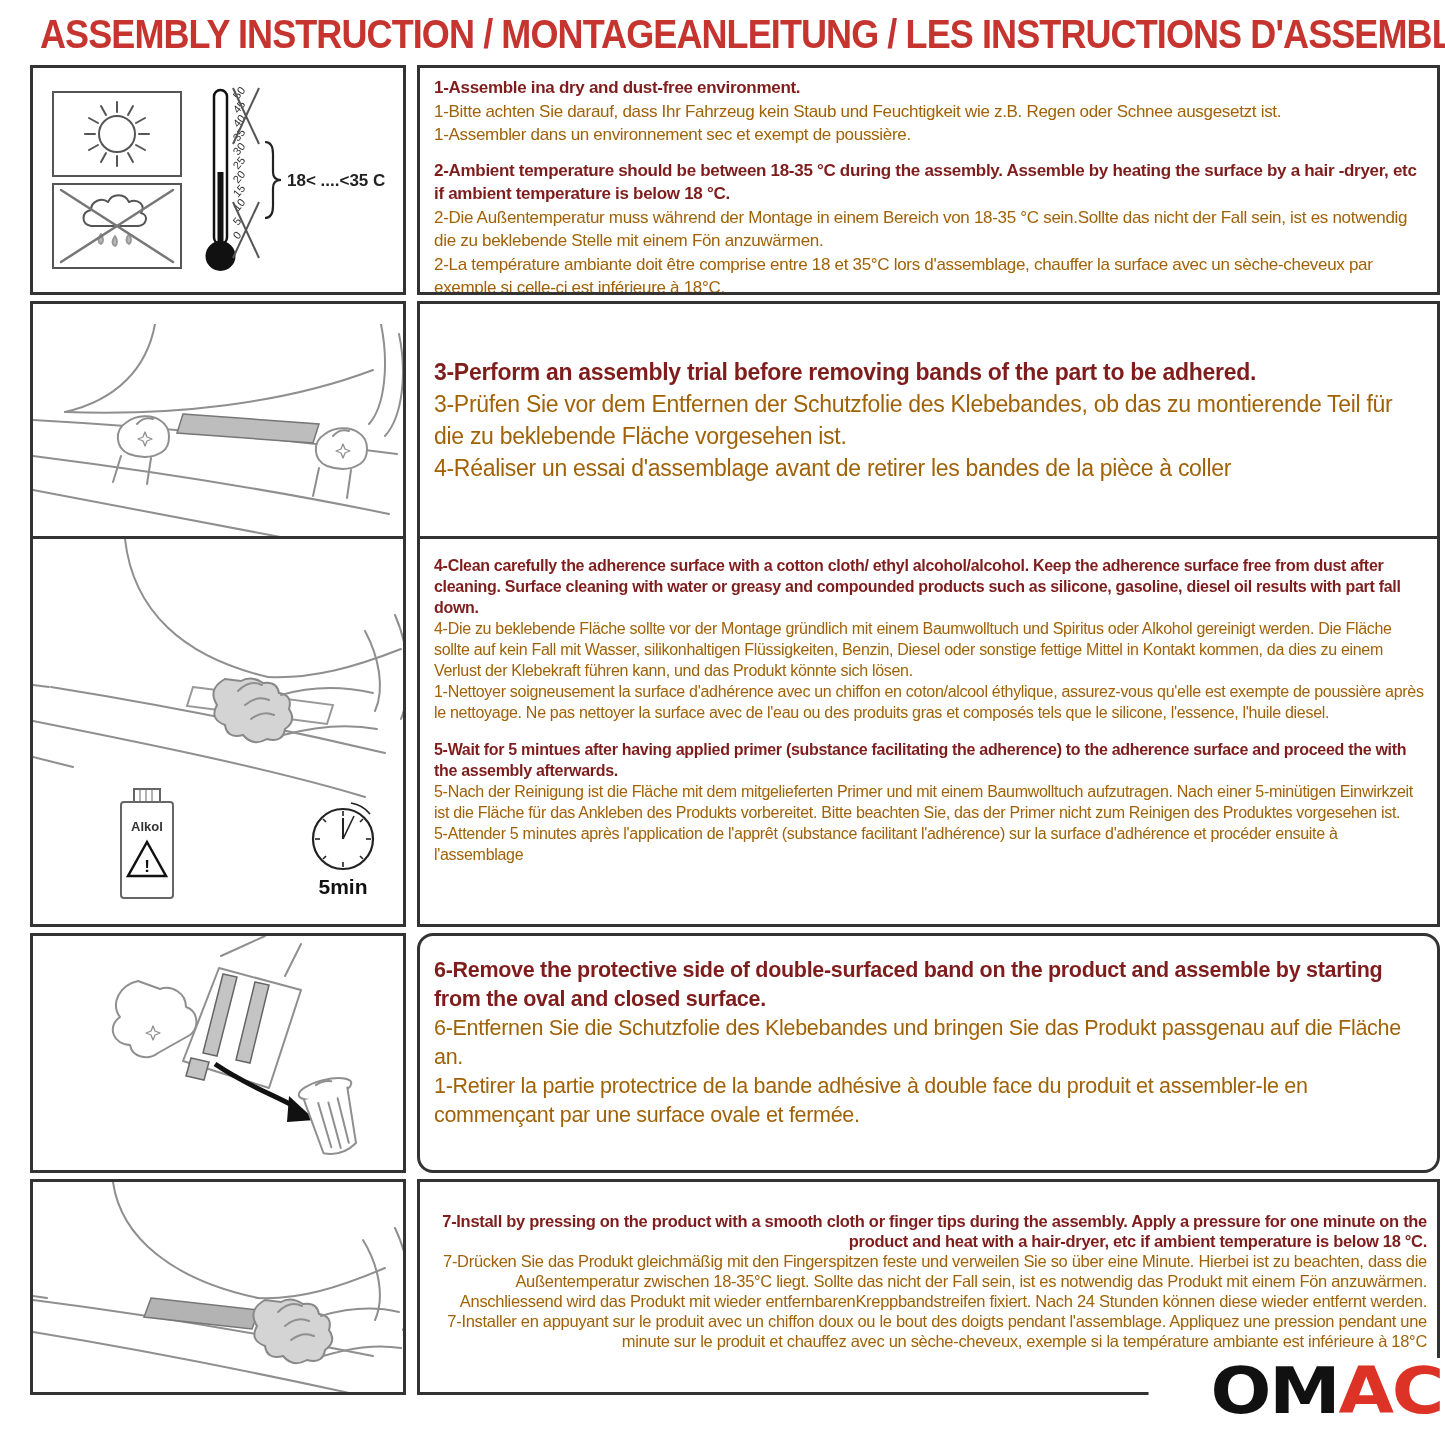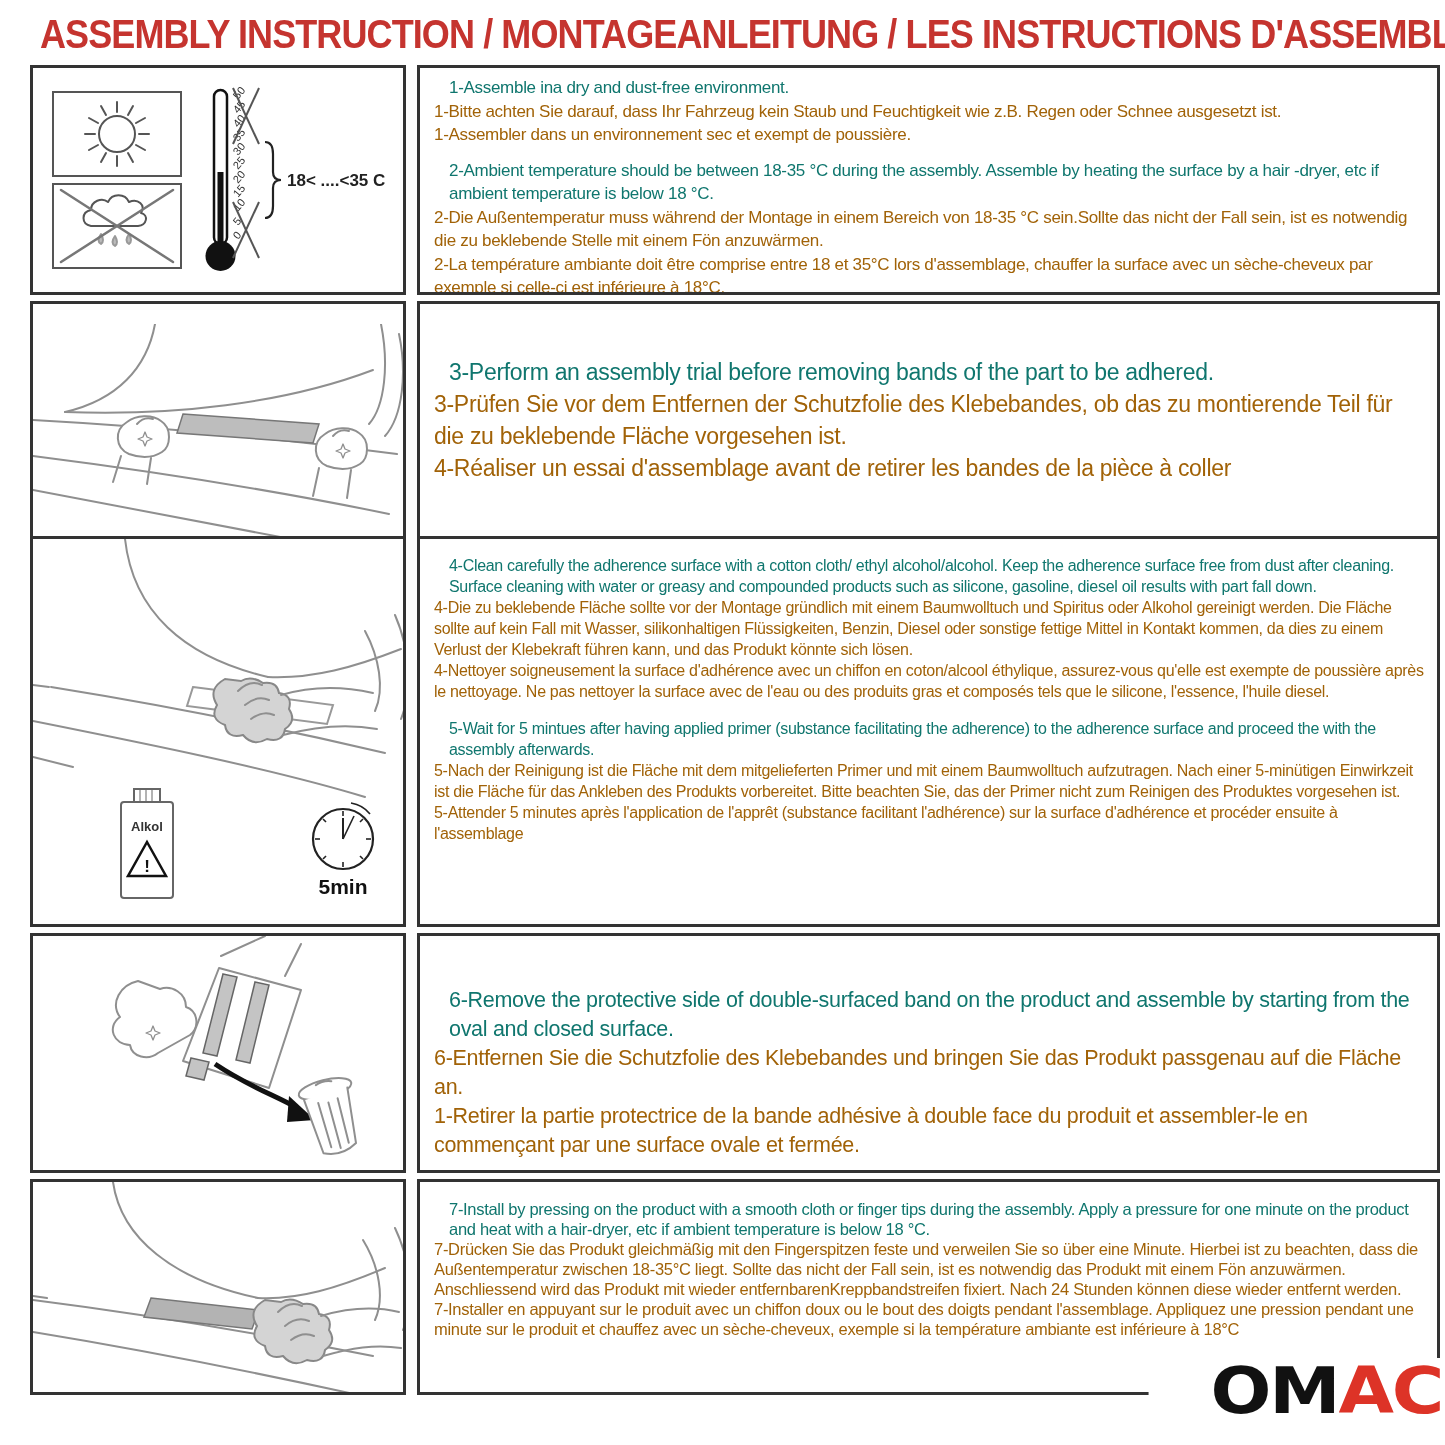--- a/index.html
+++ b/index.html
@@ -7,32 +7,32 @@
         font-family:"Liberation Sans",sans-serif;}
   .title{position:absolute;top:12px;left:40px;margin:0;font-size:40px;font-weight:700;
          color:#C5342F;letter-spacing:-1px;white-space:nowrap;
          transform:scaleX(.9);transform-origin:left center;}
   .row{position:absolute;left:30px;display:flex;gap:11px;}
   .ibox{width:376px;box-sizing:border-box;border:3px solid #333;background:#fff;
         display:flex;align-items:center;justify-content:center;overflow:hidden;}
   .tbox{width:1023px;box-sizing:border-box;border:3px solid #333;background:#fff;
         padding:8px 10px 4px 14px;overflow:hidden;letter-spacing:-0.3px;}
   .tbox p{margin:0;color:#a16207;font-weight:400;}
-  .tbox p.b{color:#0f766e;font-weight:400;margin-left:15px;}
+  .tbox p.b{color:#7f1d1d;font-weight:700;}
   .gap{margin-top:12px !important;}
   
   .r1 .tbox p{font-size:17px;line-height:23.5px;}
   .r2 .tbox{padding-top:52px;}
   .r2 .tbox p{font-size:23px;line-height:32px;}
   .r3 .tbox{padding-top:16px;}
   .r3 .tbox p{font-size:16px;line-height:21px;}
   .r3 .gap{margin-top:16px !important;}
-  .r4 .tbox{padding-top:50px;}
+  .r4 .tbox{padding-top:20px;border-radius:16px;}
   .r4 .tbox p{font-size:21.5px;line-height:29px;}
-  .r5 .tbox{padding-top:17px;}
+  .r5 .tbox{padding-top:29px;text-align:right;}
   .r5 .tbox p{font-size:16.5px;line-height:20px;}
   svg{display:block;}
   .sketch{stroke:#8f8f8f;stroke-width:2;fill:none;stroke-linecap:round;stroke-linejoin:round;}
   .sketchD{stroke:#555;stroke-width:2;fill:none;stroke-linecap:round;stroke-linejoin:round;}
   .logo{position:absolute;left:1180px;top:1358px;width:262px;height:66px;background:#fff;
         display:flex;align-items:center;justify-content:flex-end;z-index:5;
         font-weight:700;font-size:64px;letter-spacing:-2px;line-height:1;
         transform:scaleX(1.12);transform-origin:right center;font-family:"DejaVu Sans",sans-serif;}
   .logo .om{color:#111;}
   .logo .ac{color:#DD3327;}
@@ -197,21 +197,21 @@
           <line x1="310" y1="300" x2="310" y2="279" stroke="#222" stroke-width="2"></line>
           <line x1="310" y1="300" x2="321" y2="277" stroke="#222" stroke-width="1.6"></line>
           <path d="M 318,264 q 12,2 19,11" fill="none" stroke="#222" stroke-width="1.6"></path>
           <text x="310" y="355" text-anchor="middle" font-family="Liberation Sans, sans-serif" font-size="21" font-weight="600" fill="#111">5min</text>
         </g>
       </svg>
     </div>
     <div class="tbox">
       <p class="b">4-Clean carefully the adherence surface with a cotton cloth/ ethyl alcohol/alcohol. Keep the adherence surface free from dust after cleaning. Surface cleaning with water or greasy and compounded products such as silicone, gasoline, diesel oil results with part fall down.</p>
       <p>4-Die zu beklebende Fläche sollte vor der Montage gründlich mit einem Baumwolltuch und Spiritus oder Alkohol gereinigt werden. Die Fläche sollte auf kein Fall mit Wasser, silikonhaltigen Flüssigkeiten, Benzin, Diesel oder sonstige fettige Mittel in Kontakt kommen, da dies zu einem Verlust der Klebekraft führen kann, und das Produkt könnte sich lösen.</p>
-      <p>4-Nettoyer soigneusement la surface d'adhérence avec un chiffon en coton/alcool éthylique, assurez-vous qu'elle est exempte de poussière après le nettoyage. Ne pas nettoyer la surface avec de l'eau ou des produits gras et composés tels que le silicone, l'essence, l'huile diesel.</p>
+      <p>1-Nettoyer soigneusement la surface d'adhérence avec un chiffon en coton/alcool éthylique, assurez-vous qu'elle est exempte de poussière après le nettoyage. Ne pas nettoyer la surface avec de l'eau ou des produits gras et composés tels que le silicone, l'essence, l'huile diesel.</p>
       <p class="b gap">5-Wait for 5 mintues after having applied primer (substance facilitating the adherence) to the adherence surface and proceed the with the assembly afterwards.</p>
       <p>5-Nach der Reinigung ist die Fläche mit dem mitgelieferten Primer und mit einem Baumwolltuch aufzutragen. Nach einer 5-minütigen Einwirkzeit ist die Fläche für das Ankleben des Produkts vorbereitet. Bitte beachten Sie, das der Primer nicht zum Reinigen des Produktes vorgesehen ist.</p>
       <p>5-Attender 5 minutes après l'application de l'apprêt (substance facilitant l'adhérence) sur la surface d'adhérence et procéder ensuite à l'assemblage</p>
     </div>
   </section>
 
   <section class="row r4" style="top:933px;height:240px">
     <div class="ibox">
       <svg width="370" height="234" viewBox="0 0 370 234">
         <g class="sketch">

